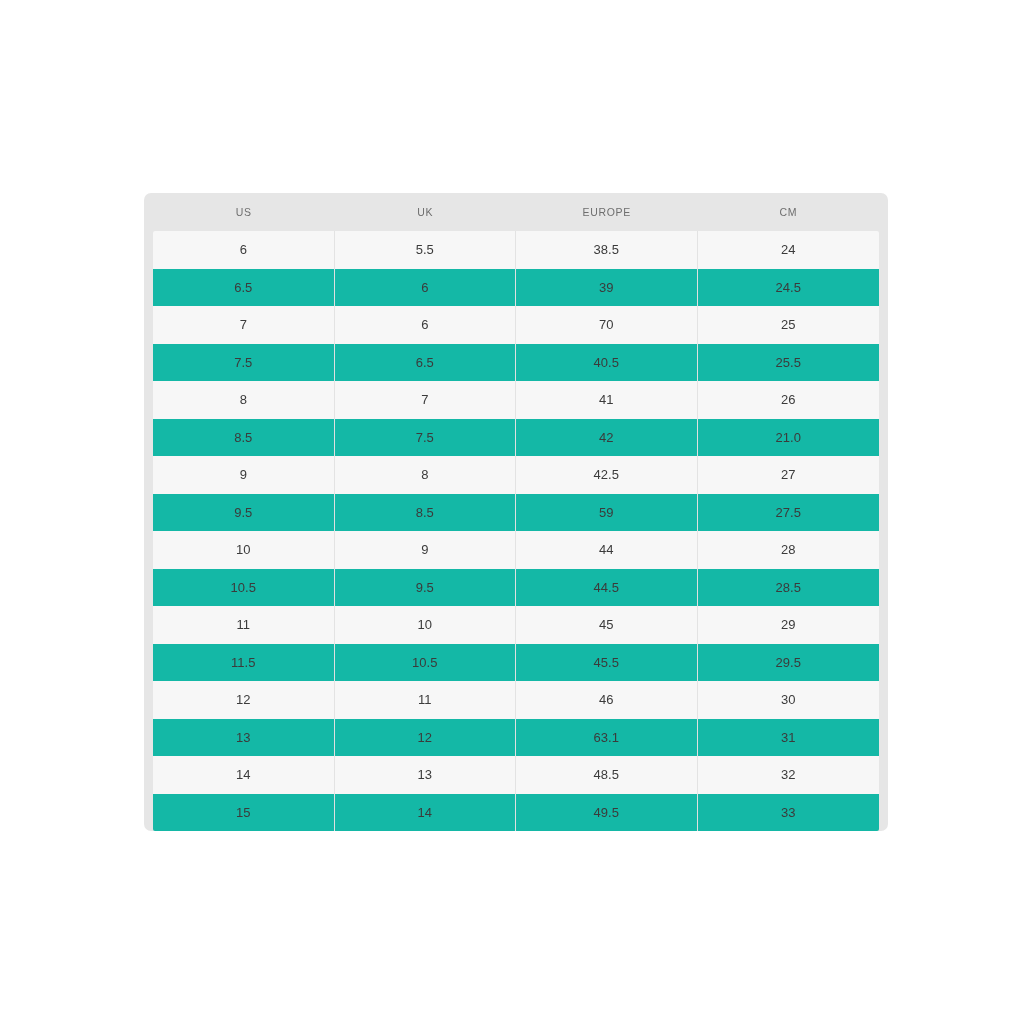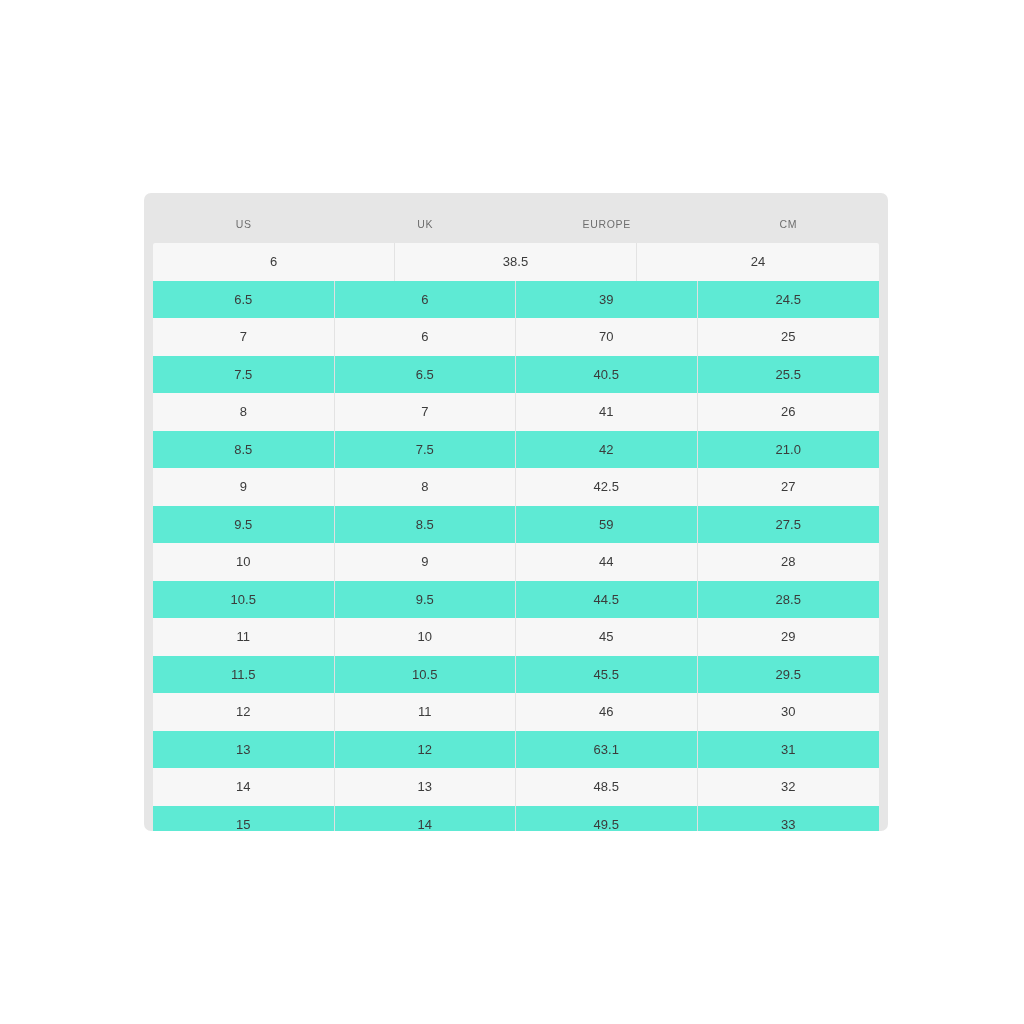--- a/index.html
+++ b/index.html
@@ -23,21 +23,21 @@
   
   .size-chart {
     position: absolute;
     left: 144px;
     top: 193px;
     width: 744px;
     height: 638px;
     background: #e6e6e6;
     border-radius: 7px;
     box-sizing: border-box;
-    padding: 12px 9px 9px 9px;
+    padding: 0 9px 9px 9px;
     overflow: hidden;
   }
 
   
   .chart-header {
     display: flex;
     height: 38px;
     background: #e6e6e6;
   }
   .chart-header .hcell {
@@ -56,21 +56,21 @@
     display: flex;
     flex-direction: column;
     border-radius: 2px;
     overflow: hidden;
   }
   .chart-row {
     display: flex;
     height: 37.5px;
   }
   .chart-row.odd  { background: #f7f7f7; }
-  .chart-row.even { background: #5eead4; }
+  .chart-row.even { background: #14b8a6; }
 
   .chart-row .cell {
     flex: 1 1 25%;
     display: flex;
     align-items: center;
     justify-content: center;
     font-size: 13px;
     color: #3b3b3b;
     box-sizing: border-box;
     border-right: 1px solid #e3e3e3;
@@ -93,20 +93,21 @@
       <div class="hcell">US</div>
       <div class="hcell">UK</div>
       <div class="hcell">EUROPE</div>
       <div class="hcell">CM</div>
     </div>
 
     <div class="chart-body">
 
       <div class="chart-row odd">
         <div class="cell">6</div>
+        <div class="cell">5.5</div>
         <div class="cell">38.5</div>
         <div class="cell">24</div>
       </div>
 
       <div class="chart-row even">
         <div class="cell">6.5</div>
         <div class="cell">6</div>
         <div class="cell">39</div>
         <div class="cell">24.5</div>
       </div>

